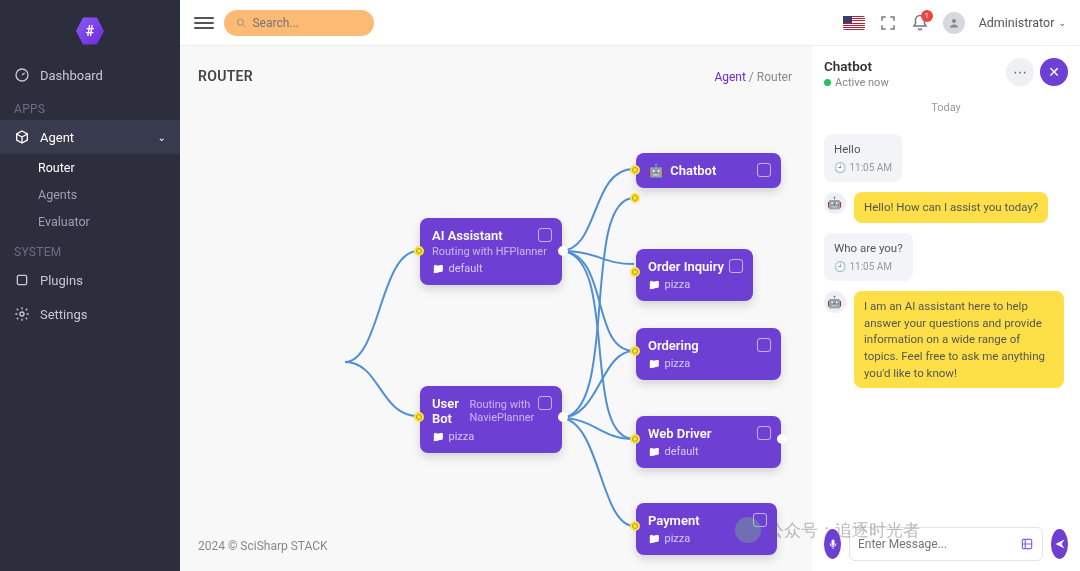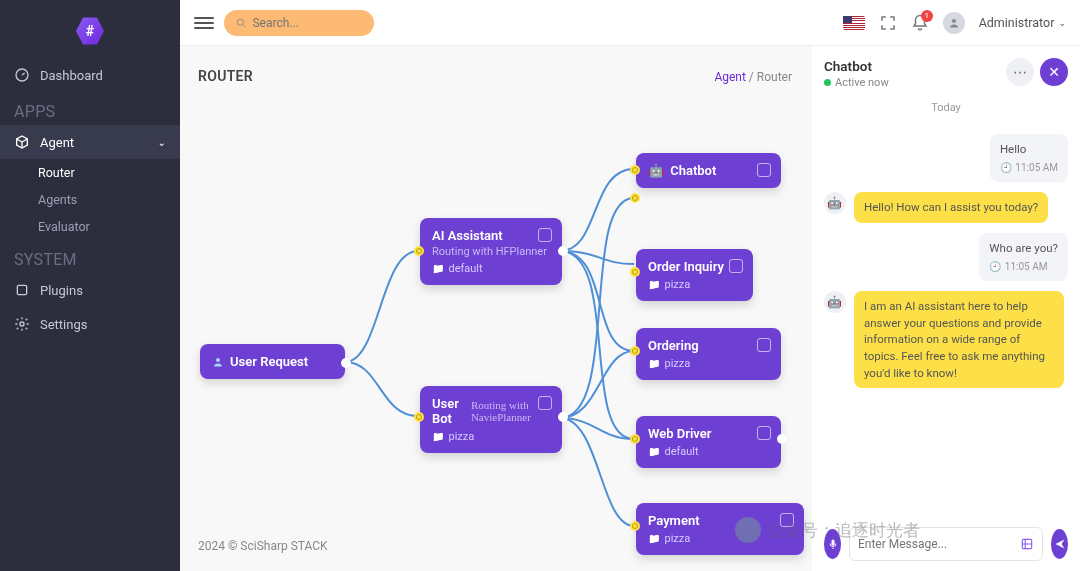--- a/index.html
+++ b/index.html
@@ -1,20 +1,20 @@
 <!DOCTYPE html>
 <html><head>
 <meta charset="utf-8">
 <style>
 * { box-sizing: border-box; margin: 0; padding: 0; font-family: -apple-system, BlinkMacSystemFont, "Segoe UI", Roboto, sans-serif; }
 body { width: 1080px; height: 571px; overflow: hidden; background: #f8f8f8; display: flex; }
 .sidebar { width: 180px; height: 100%; background: #2c2e3e; color: #a3a6b7; flex-shrink: 0; padding-top: 8px; }
 .sidebar .logo-wrap { display: flex; justify-content: center; padding: 8px 0 12px; }
 .sidebar .logo { width: 28px; height: 30px; background: linear-gradient(135deg, #8b5cf6, #6d28d9); display: flex; align-items: center; justify-content: center; color: #fff; font-weight: 700; font-size: 14px; clip-path: polygon(25% 5%, 75% 5%, 100% 50%, 75% 95%, 25% 95%, 0% 50%); }
-.sidebar .section-h { font-size: 16px; color: #6b6e82; padding: 10px 14px 4px; letter-spacing: .3px; }
+.sidebar .section-h { font-size: 12px; color: #6b6e82; padding: 10px 14px 4px; letter-spacing: .3px; }
 .nav-item { display: flex; align-items: center; gap: 10px; padding: 9px 14px; font-size: 13px; cursor: pointer; color: #c6c8d8; }
 .nav-item.active { background: #383a4e; color: #fff; }
 .nav-item .ic { width: 16px; height: 16px; display: inline-flex; align-items: center; justify-content: center; }
 .nav-item .chev { margin-left: auto; font-size: 10px; }
 .nav-sub { display: block; }
 .nav-sub .nav-sub-item { padding: 6px 14px 6px 38px; font-size: 12.5px; color: #9c9fb5; cursor: pointer; }
 .nav-sub .nav-sub-item.sel { color: #fff; }
 .main { flex: 1; display: flex; flex-direction: column; height: 100%; }
 .topbar { height: 46px; background: #fff; display: flex; align-items: center; padding: 0 14px; gap: 10px; border-bottom: 1px solid #eee; }
 .burger { width: 20px; cursor: pointer; display: flex; flex-direction: column; gap: 3px; }
@@ -49,21 +49,21 @@
 .chat-hdr .info .name { font-size: 13.5px; font-weight: 600; color: #333; }
 .chat-hdr .info .status { font-size: 11px; color: #888; display: flex; align-items: center; gap: 4px; margin-top: 2px; }
 .chat-hdr .info .status::before { content: ""; width: 7px; height: 7px; background: #22c55e; border-radius: 50%; }
 .chat-hdr .btns { margin-left: auto; display: flex; gap: 6px; }
 .rbtn { width: 28px; height: 28px; border-radius: 50%; display: flex; align-items: center; justify-content: center; cursor: pointer; font-size: 14px; }
 .rbtn.g { background: #eef0f4; color: #666; }
 .rbtn.p { background: #6d3fd3; color: #fff; }
 .day-sep { text-align: center; font-size: 11px; color: #999; margin: 12px 0 20px; }
 .msgs { flex: 1; overflow: hidden; display: flex; flex-direction: column; gap: 10px; }
 .msg { display: flex; gap: 8px; }
-.msg.me { justify-content: flex-end; }
+.msg.me { }
 .bubble { background: #fde047; border-radius: 8px; padding: 7px 10px; font-size: 11.5px; color: #555; max-width: 210px; line-height: 1.45; }
 .msg.me .bubble { background: #f3f4f8; }
 .bubble .time { font-size: 10px; color: #999; margin-top: 3px; display: flex; align-items: center; gap: 3px; }
 .bot-av { width: 22px; height: 22px; border-radius: 50%; background: #eef0f5; display: flex; align-items: center; justify-content: center; font-size: 12px; flex-shrink: 0; }
 .chat-input-row { display: flex; align-items: center; gap: 8px; margin-top: 8px; }
 .chat-input { flex: 1; height: 34px; border: 1px solid #e2e2ea; border-radius: 6px; display: flex; align-items: center; padding: 0 8px; gap: 6px; }
 .chat-input input { border: none; outline: none; font-size: 12px; flex: 1; color: #555; }
 .watermark { position: absolute; right: 160px; bottom: 28px; font-size: 17px; color: rgba(100,100,110,.45); pointer-events: none; display: flex; align-items: center; gap: 6px; }
 .watermark::before { content: ""; width: 26px; height: 26px; border-radius: 50%; background: rgba(120,200,120,.35); }
 </style>
@@ -175,47 +175,37 @@
           <path d="M380 205 C 420 205, 420 218, 454 218"></path>
           <path d="M380 205 C 430 205, 410 305, 454 305"></path>
           <path d="M380 205 C 440 205, 400 393, 454 393"></path>
           <path d="M380 372 C 440 372, 400 152, 454 152"></path>
           <path d="M380 372 C 420 372, 420 305, 454 305"></path>
           <path d="M380 372 C 415 372, 420 393, 454 393"></path>
           <path d="M380 372 C 420 372, 420 480, 454 480"></path>
         </g>
       </svg>
 
-      <div class="node" style="left:20px; top:298px; width:145px;">
-        <div class="title">
-          <svg width="12" height="12" viewBox="0 0 24 24" fill="#a9d4ff">
-              <circle cx="12" cy="8" r="4"></circle>
-              <path d="M4 21c0-4 4-6 8-6s8 2 8 6"></path>
-            </svg>
-          <span>User Request</span>
-        </div>
-        <div class="port" style="right:-6px; top:14px;"></div>
-      </div>
 
       <div class="node" style="left:240px; top:172px; width:142px;">
         <div class="action"></div>
         <div class="title">
             <span>AI Assistant</span>
           </div>
         <div class="sub">Routing with HFPlanner</div>
         <div class="folder">default</div>
         <div class="port y" style="left:-6px; top:28px;"></div>
         <div class="port" style="right:-6px; top:28px;"></div>
       </div>
 
       <div class="node" style="left:240px; top:340px; width:142px;">
         <div class="action"></div>
         <div class="title">
           <span>User Bot</span>
-          <span style="font-weight:400;font-size:11px;color:#c9b8f5;font-family:Liberation Serif, serif;">Routing with NaviePlanner</span>
+          <span style="font-weight:400;font-size:11px;color:#c9b8f5;">Routing with NaviePlanner</span>
         </div>
         <div class="folder">pizza</div>
         <div class="port y" style="left:-6px; top:26px;"></div>
         <div class="port" style="right:-6px; top:26px;"></div>
       </div>
 
       <div class="node" style="left:456px; top:107px; width:145px;">
         <div class="action"></div>
         <div class="title">
           <span>🤖</span>
@@ -246,21 +236,21 @@
       <div class="node" style="left:456px; top:370px; width:145px;">
         <div class="action"></div>
         <div class="title">
             <span>Web Driver</span>
           </div>
         <div class="folder">default</div>
         <div class="port y" style="left:-6px; top:18px;"></div>
         <div class="port" style="right:-6px; top:18px;"></div>
       </div>
 
-      <div class="node" style="left:456px; top:457px; width:168px;">
+      <div class="node" style="left:456px; top:457px; width:141px;">
         <div class="action"></div>
         <div class="title">
             <span>Payment</span>
           </div>
         <div class="folder">pizza</div>
         <div class="port y" style="left:-6px; top:18px;"></div>
       </div>
 
       <div class="footer">2024 © SciSharp STACK</div>
     </div>

